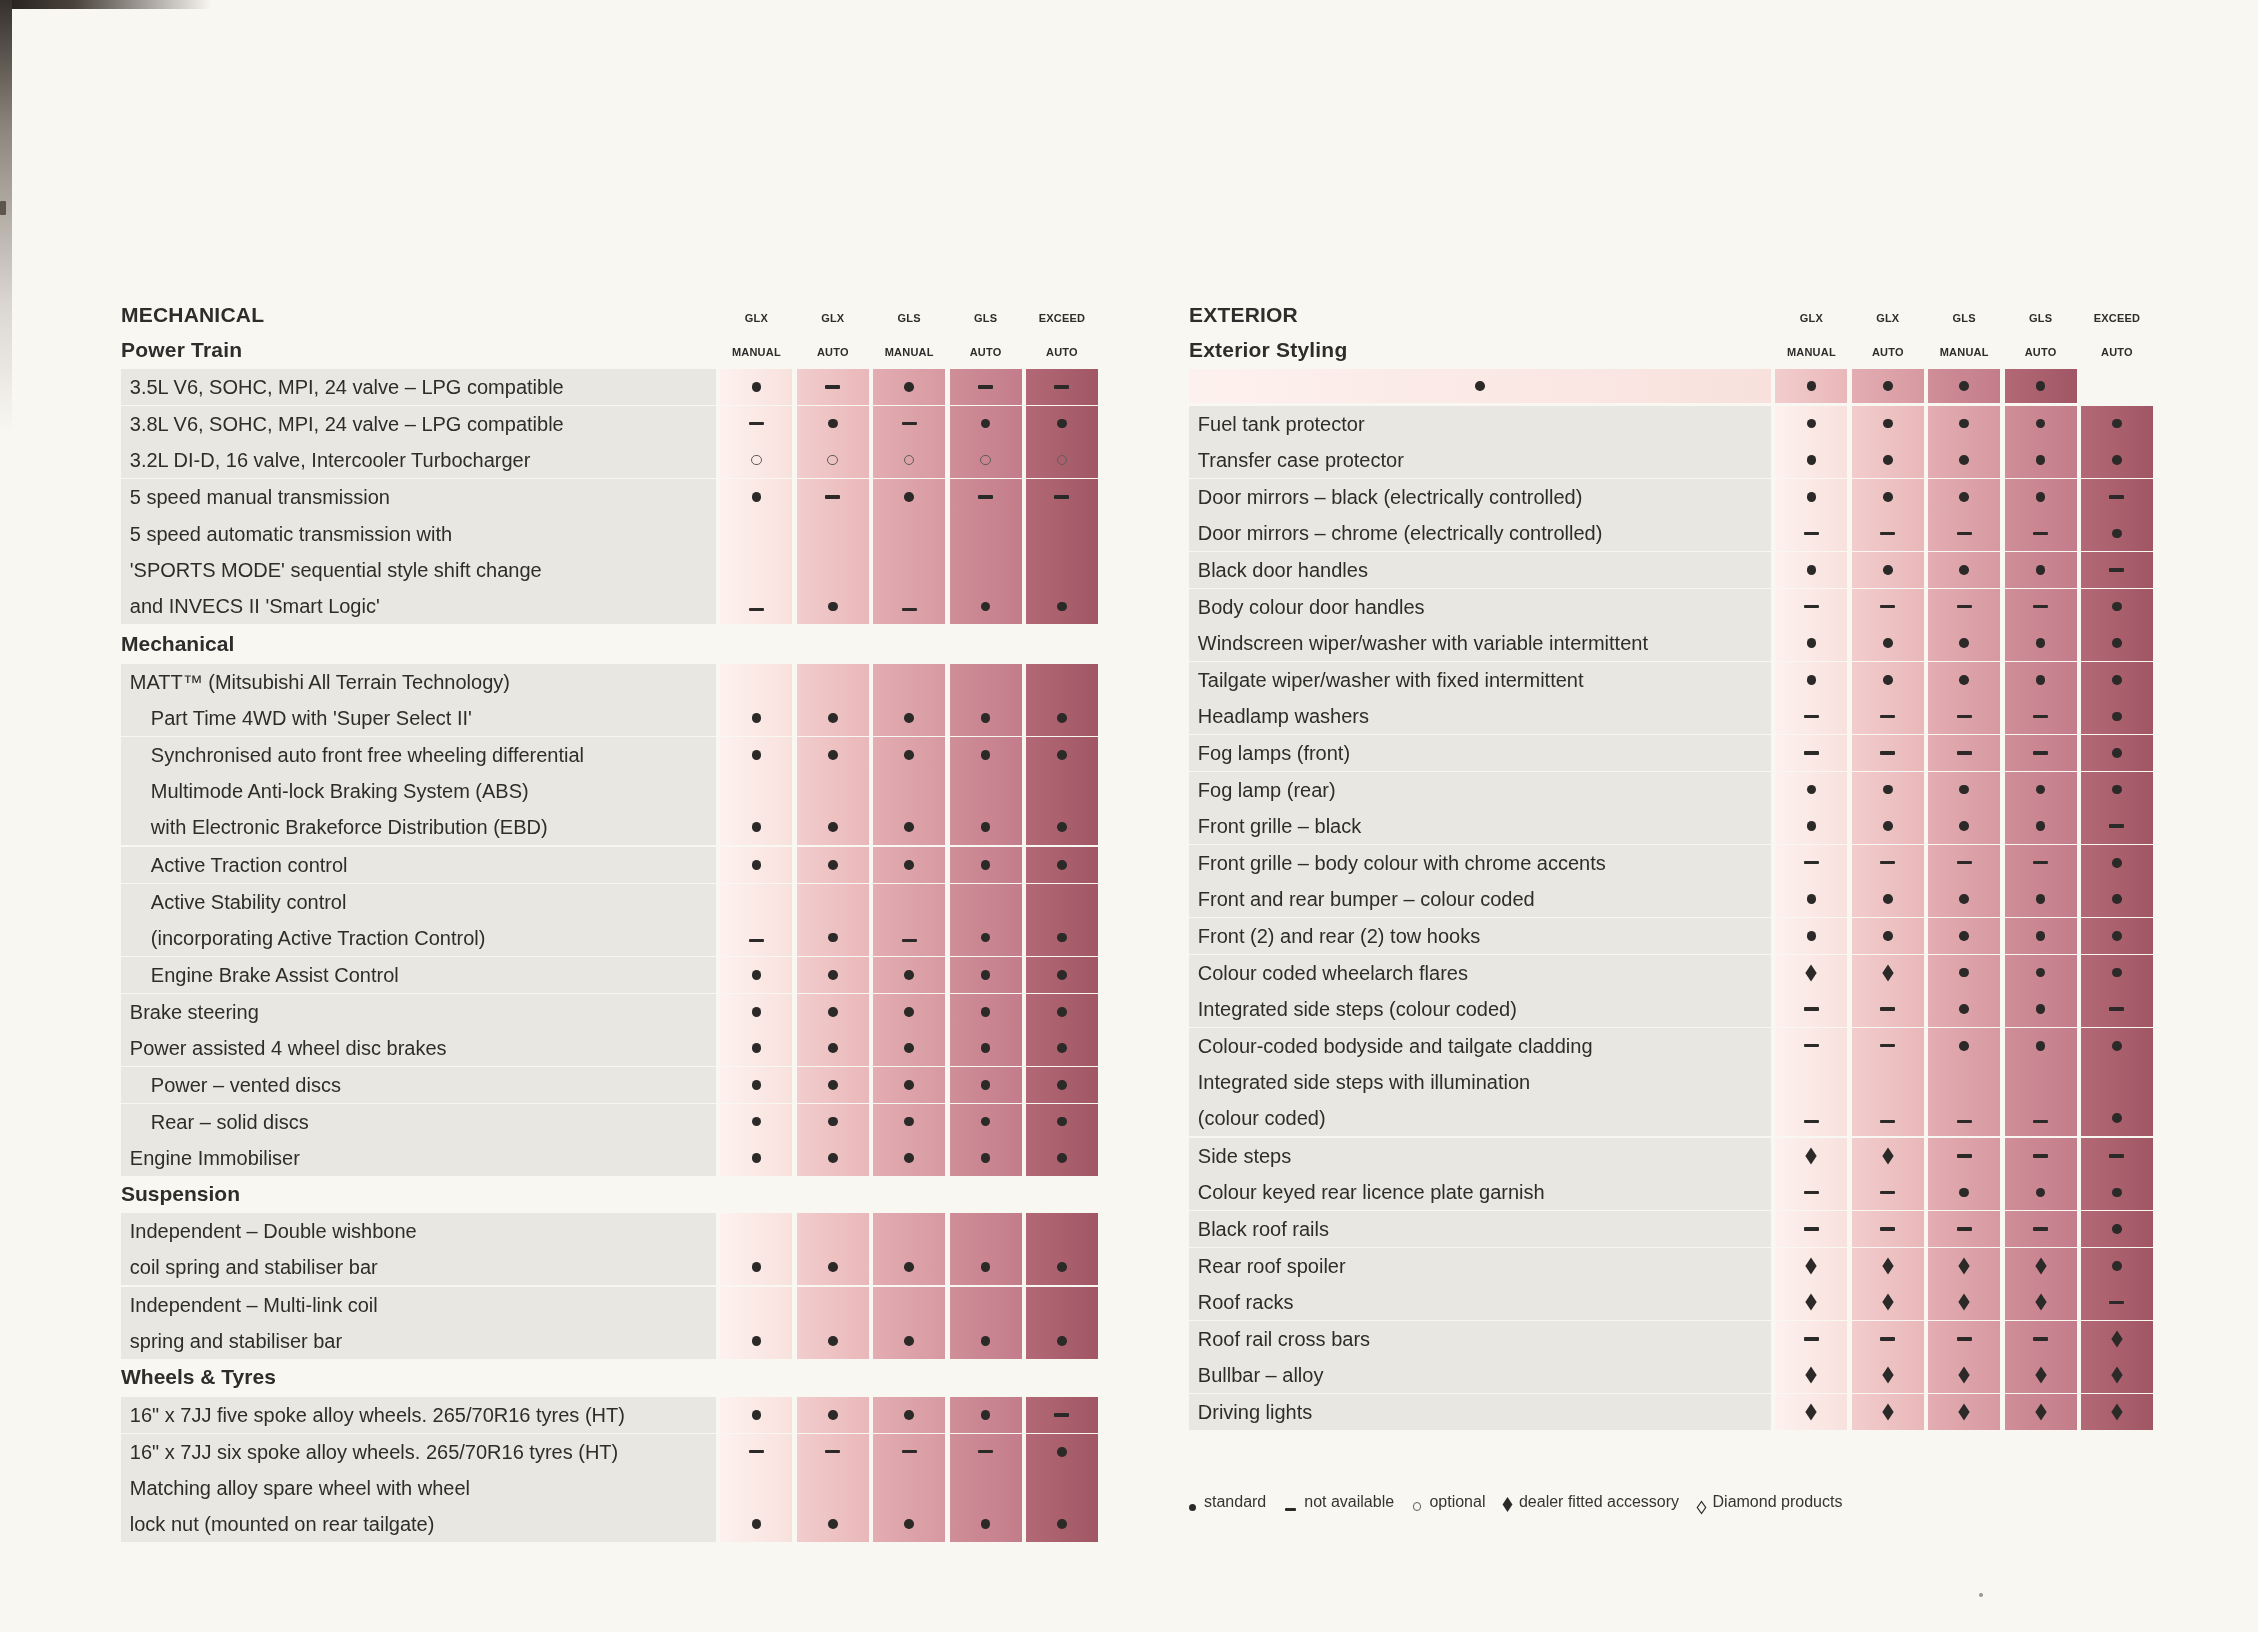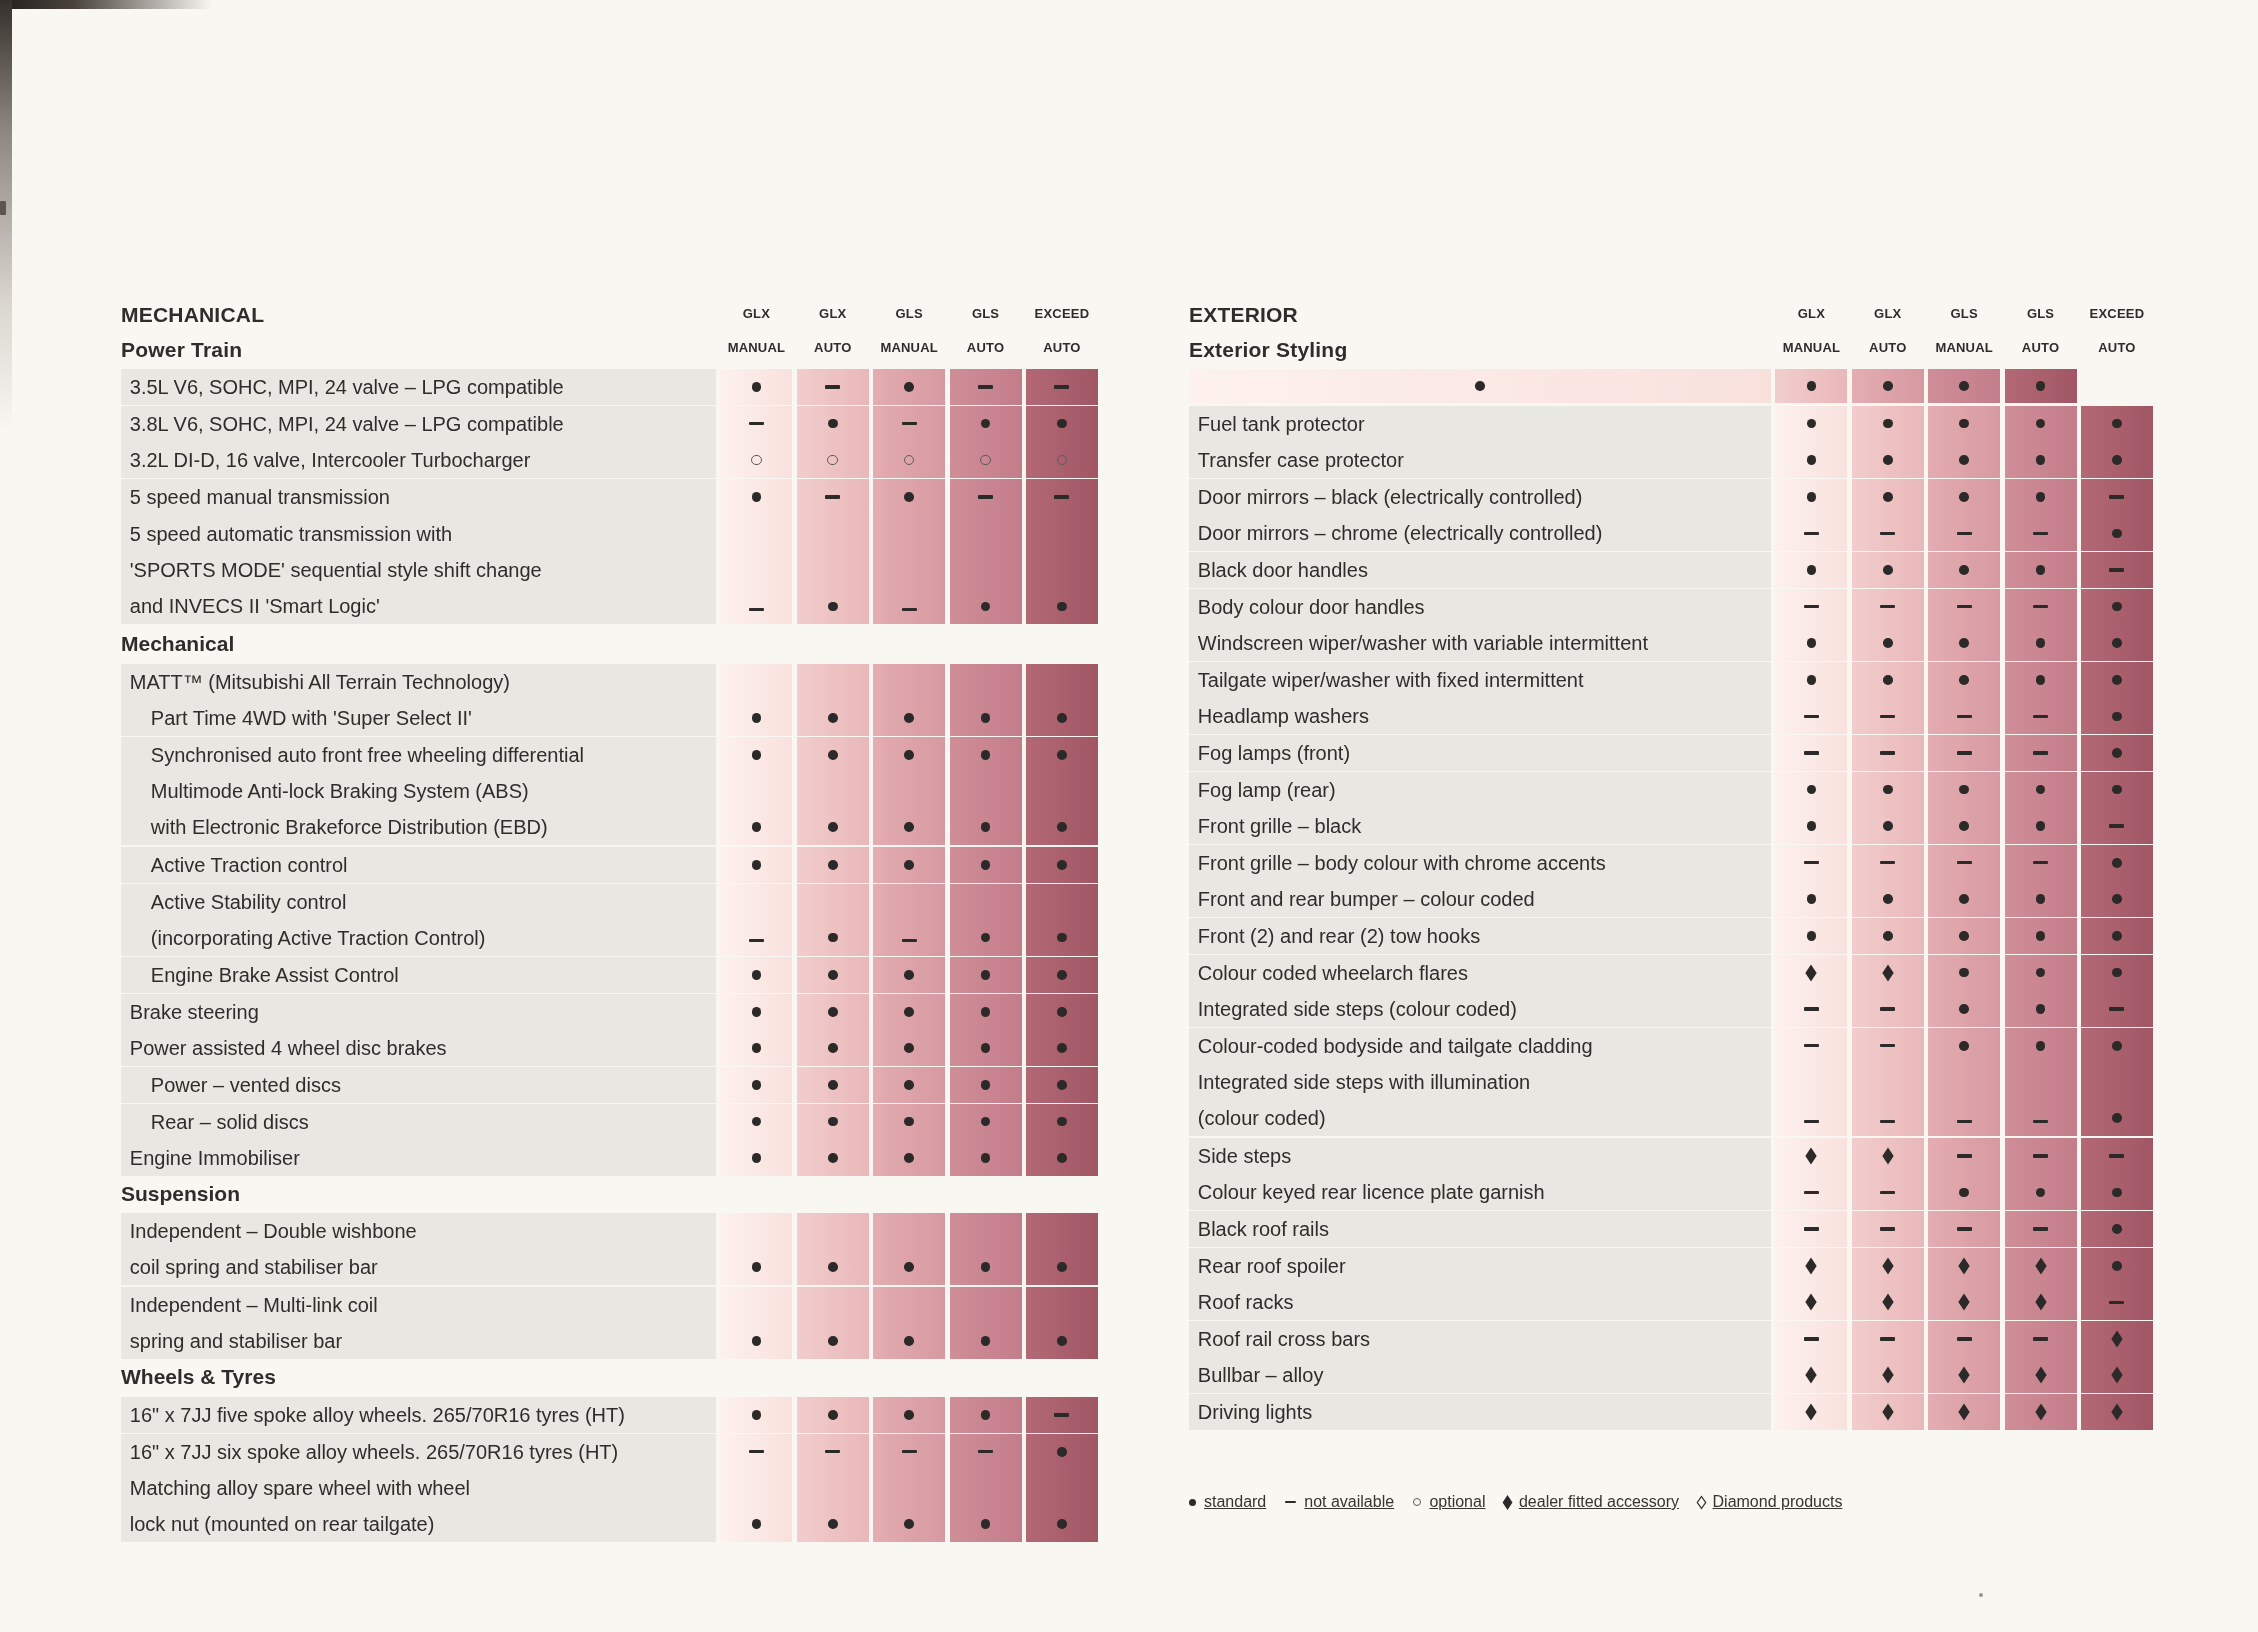--- a/index.html
+++ b/index.html
@@ -14,22 +14,22 @@
   .edge-tick{position:absolute;left:0;top:201px;width:6.2px;height:14px;background:#5c564f;border-radius:0.9px;}
   .dot-artifact{position:absolute;left:1979px;top:1593px;width:4.4px;height:4.4px;border-radius:50%;background:#9a968f;}
 
   .spec-table{position:absolute;top:297px;}
   #table-0{left:121px;--labelw:595px;}
   #table-1{left:1189px;--labelw:582px;}
 
   .thead{display:grid;grid-template-columns:var(--labelw) repeat(5,72px);column-gap:4.4px;height:72px;}
   .titles{display:flex;flex-direction:column;justify-content:flex-start;}
   .title,.subtitle{font-weight:700;font-size:21px;line-height:35px;letter-spacing:0.2px;white-space:nowrap;}
-  .colhead{display:flex;flex-direction:column;align-items:center;
-           font-weight:700;font-size:13px;line-height:34px;white-space:nowrap;letter-spacing:0.2px;}
+  .colhead{display:flex;flex-direction:column;justify-content:flex-end;align-items:center;
+           font-weight:700;font-size:11px;line-height:34px;white-space:nowrap;letter-spacing:0.2px;}
 
   .row{display:grid;grid-template-columns:var(--labelw) repeat(5,72px);column-gap:4.4px;margin-bottom:2.6px;}
   .h1{height:34px}.h2{height:71px}.h3{height:109px}
   .row .label{background:var(--stripe,#e9e7e1);display:flex;flex-direction:column;justify-content:center;
               padding-left:8.8px;font-size:20px;}
   .row .label .line{line-height:36px;white-space:nowrap;}
   .row .label.indent .line{padding-left:21px;}
   .section-row{height:34px;display:flex;align-items:center;font-weight:700;font-size:21px;margin-bottom:2.6px;}
 
   .cell{display:flex;justify-content:center;align-items:center;}
@@ -38,21 +38,21 @@
   .sym{flex:0 0 auto;}
   .sym.dot{width:9.7px;height:9.7px;border-radius:50%;background:var(--sym,#2b2a28);}
   .sym.dash{width:15px;height:3.5px;background:var(--sym,#2b2a28);border-radius:0.9px;}
   .sym.ring{width:10.6px;height:10.6px;border-radius:50%;border:1.8px solid #5f5d59;box-sizing:border-box;}
   .sym.diamond{width:8px;height:8px;background:var(--sym,#2b2a28);transform:scaleY(1.5) rotate(45deg);margin:2.6px 0;}
   .sym.diamond-outline{width:7px;height:7px;border:1.3px solid var(--sym,#2b2a28);box-sizing:border-box;
                        transform:scaleY(1.4) rotate(45deg);}
 
   .legend{position:absolute;left:1189px;top:1493px;display:flex;align-items:center;gap:18.5px;
           font-size:16px;color:#35342f;}
-  .legend-item{display:flex;align-items:center;gap:8px;white-space:nowrap;text-decoration:underline;}
+  .legend-item{display:flex;align-items:flex-end;gap:8px;white-space:nowrap;}
   .legend .sym.dot{width:7px;height:7px;}
   .legend .sym.dash{width:11.5px;height:2.6px;}
   .legend .sym.ring{width:8.8px;height:8.8px;border-width:1.3px;}
   .legend .sym.diamond{width:7px;height:7px;}
 </style>
 </head>
 <body>
 
 <div class="page" style="--pagebg: #f9f7f2; --stripe: #e9e7e1; --text: #2e2d2b; --sym: #2b2a28;">
   <div class="edge-top"></div>

